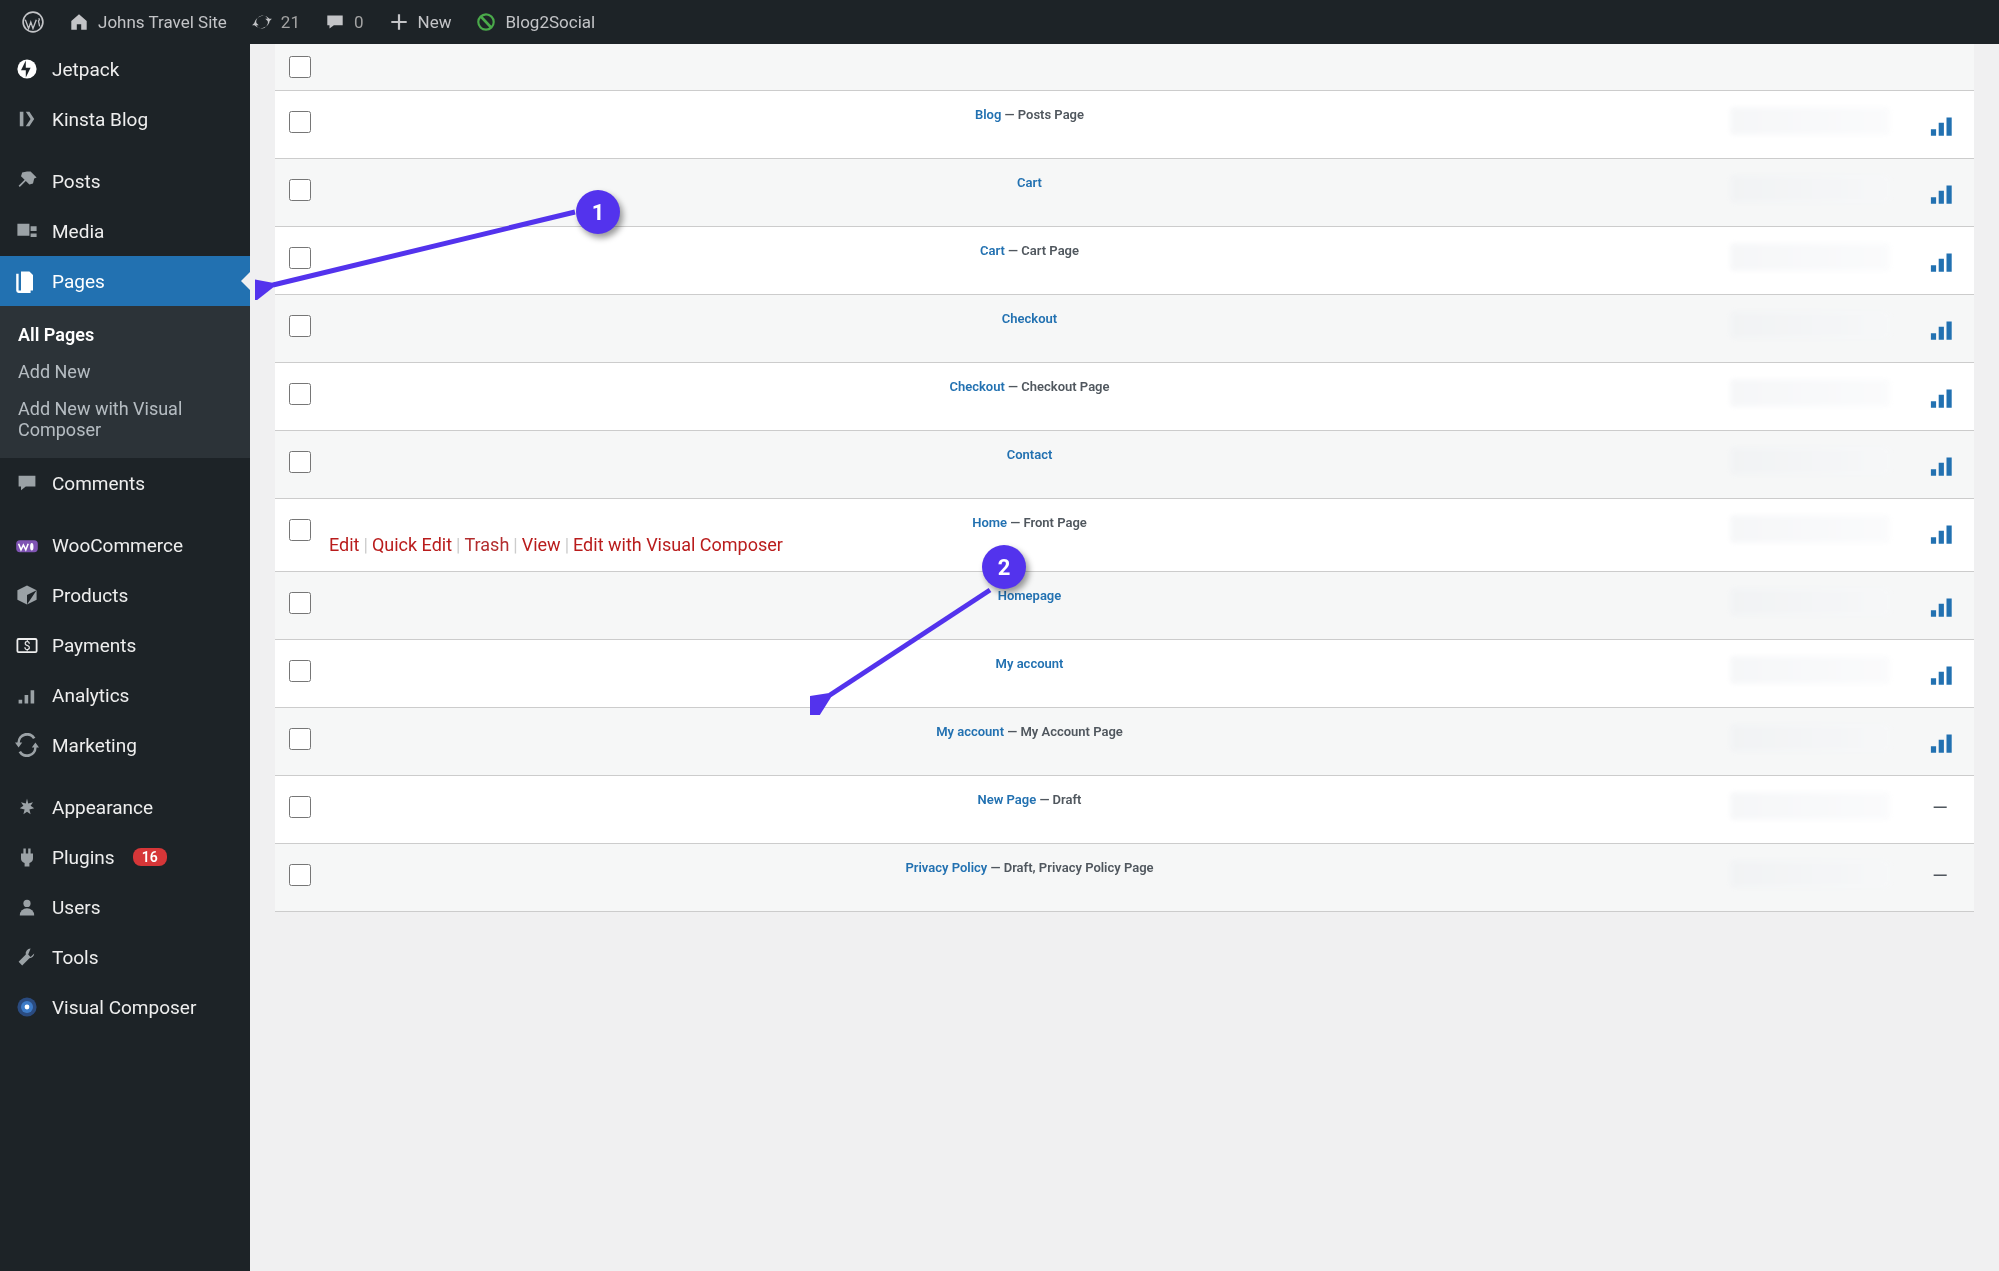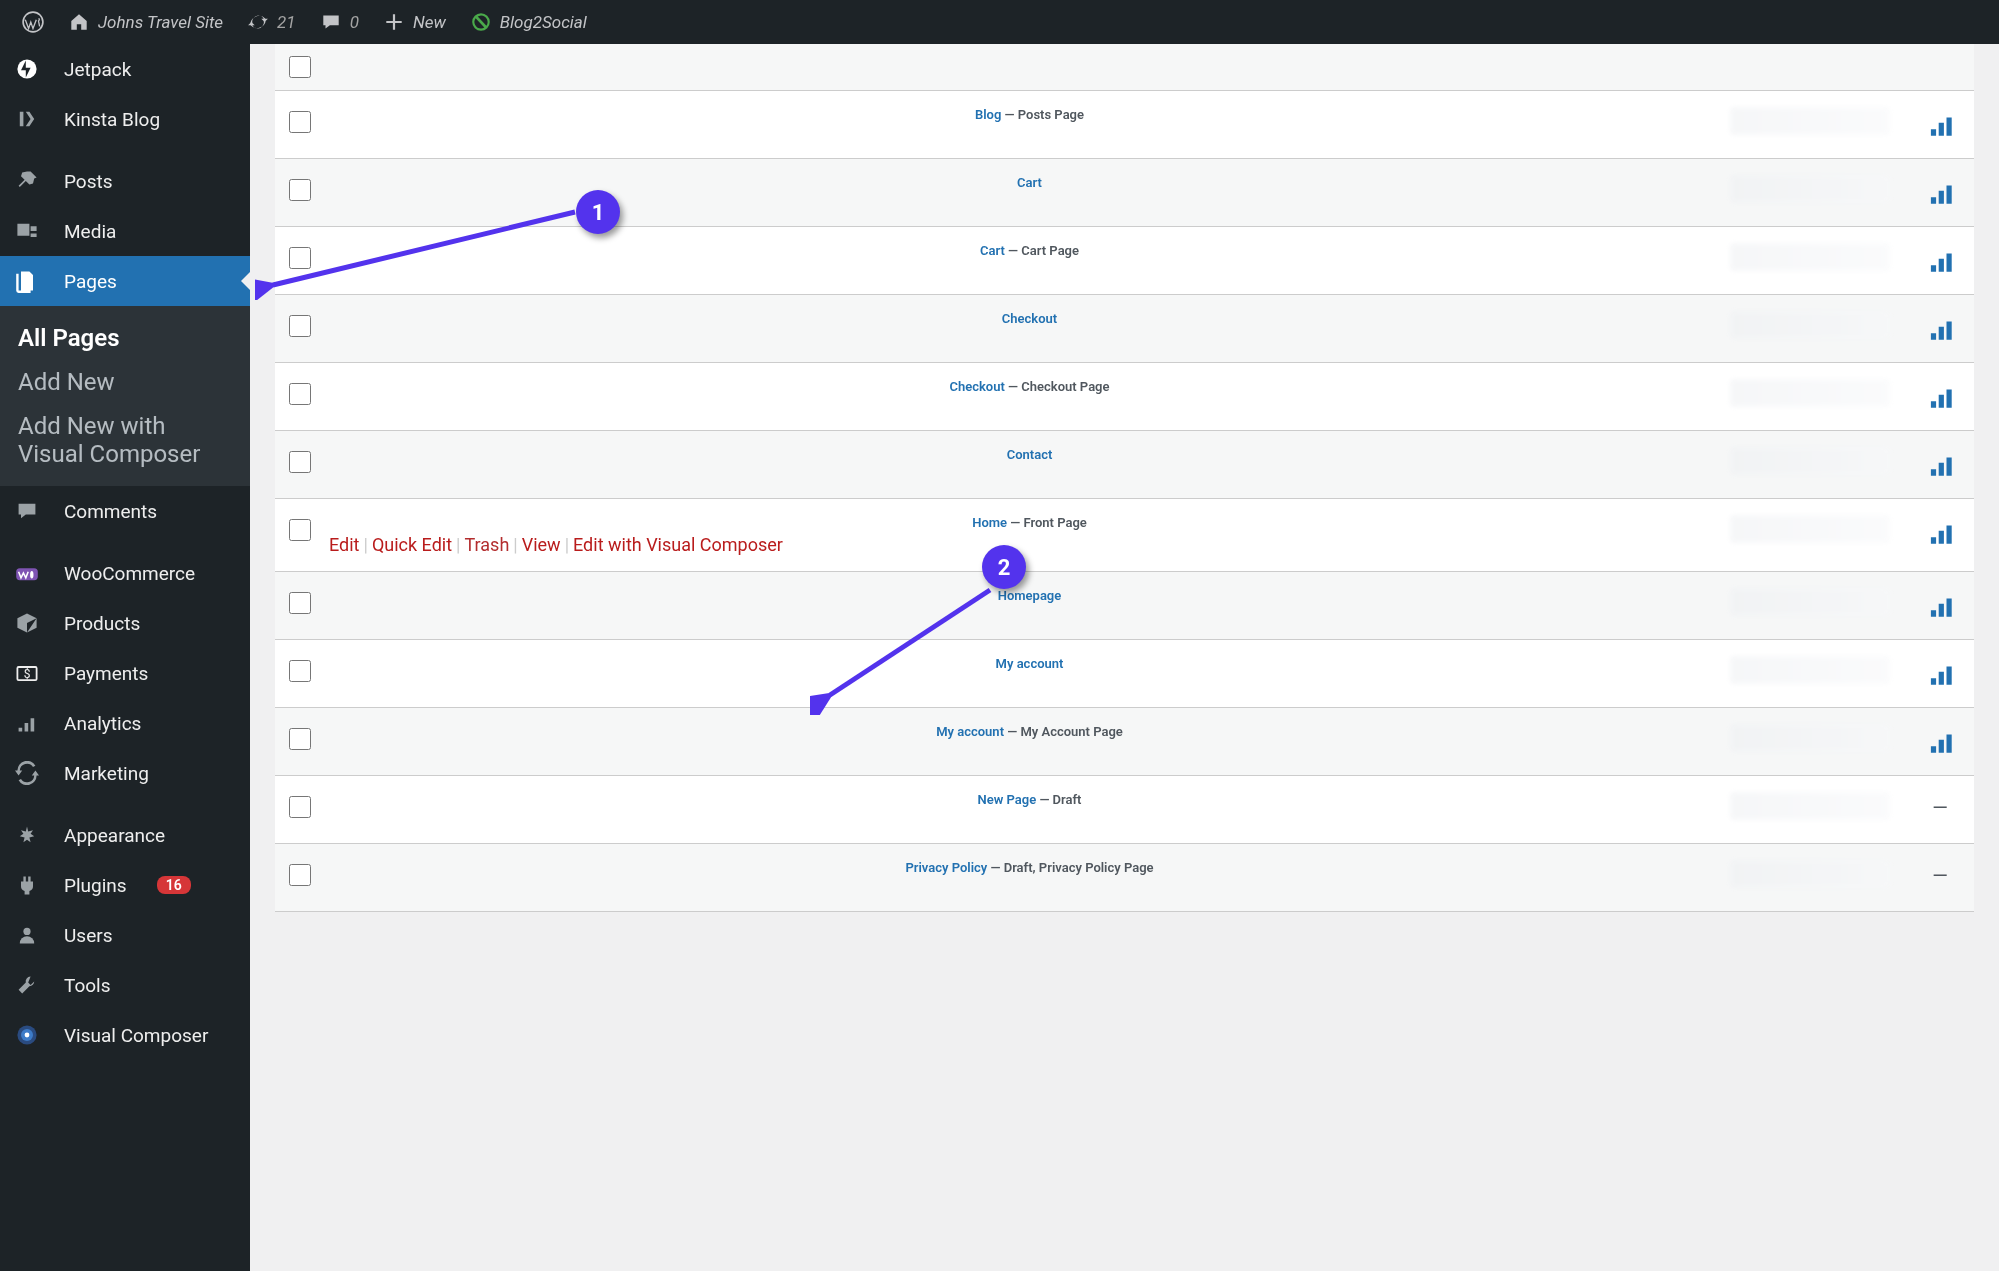--- a/index.html
+++ b/index.html
@@ -1,31 +1,31 @@
 <!DOCTYPE html>
 <html><head>
 <meta charset="utf-8">
 <style>
 * { box-sizing: border-box; margin: 0; padding: 0; }
 body { font-family: -apple-system, BlinkMacSystemFont, "Segoe UI", Roboto, sans-serif; font-size: 18px; background: #f0f0f1; color: #1d2327; overflow: hidden; }
 
-.adminbar { position: fixed; top: 0; left: 0; right: 0; height: 44px; background: #1d2327; color: #c3c4c7; display: flex; align-items: center; padding: 0 10px; z-index: 100; font-size: 17px; font-style: italic; }
+.adminbar { position: fixed; top: 0; left: 0; right: 0; height: 44px; background: #1d2327; color: #c3c4c7; display: flex; align-items: center; padding: 0 10px; z-index: 100; font-size: 17px; }
 .adminbar .bar-item { display: flex; align-items: center; gap: 8px; padding: 0 12px; height: 100%; color: #c3c4c7; cursor: pointer; }
 .adminbar .bar-item svg { width: 22px; height: 22px; fill: #c3c4c7; }
 .adminbar .count { color: #a3a3a3; }
 
 .adminmenu { position: fixed; top: 44px; left: 0; bottom: 0; width: 250px; background: #1d2327; color: #c3c4c7; overflow-y: auto; z-index: 50; }
-.adminmenu .menu-item { display: flex; align-items: center; gap: 24px; padding: 12px 14px; font-size: 19px; color: #eee; cursor: pointer; }
+.adminmenu .menu-item { display: flex; align-items: center; gap: 12px; padding: 12px 14px; font-size: 19px; color: #eee; cursor: pointer; }
 .adminmenu .menu-item .icon { width: 26px; height: 26px; display: flex; align-items: center; justify-content: center; }
 .adminmenu .menu-item .icon svg { width: 24px; height: 24px; fill: rgba(240,246,252,.6); }
 .adminmenu .menu-item.current { background: #2271b1; color: #fff; position: relative; }
 .adminmenu .menu-item.current .icon svg { fill: #fff; }
 .adminmenu .menu-item.current::after { content: ""; position: absolute; right: -1px; top: 50%; margin-top: -10px; border: 10px solid transparent; border-right-color: #f0f0f1; }
 .adminmenu .submenu { background: #2c3338; padding: 10px 0; }
-.adminmenu .submenu .sub-item { padding: 8px 14px 8px 18px; font-size: 24px; color: rgba(240,246,252,.7); cursor: pointer; }
+.adminmenu .submenu .sub-item { padding: 8px 14px 8px 18px; font-size: 18px; color: rgba(240,246,252,.7); cursor: pointer; }
 .adminmenu .submenu .sub-item.current { color: #fff; font-weight: 600; }
 .adminmenu .spacer { height: 12px; }
 .adminmenu .badge { background: #d63638; color: #fff; border-radius: 8px; padding: 1px 9px; font-size: 14px; font-weight: 600; margin-left: 6px; }
 
 .content { margin-left: 250px; margin-top: 44px; padding: 0 25px 25px 25px; }
 .table-wrap { background: transparent; }
 .page-row { display: flex; align-items: flex-start; padding: 16px 14px; background: #f6f7f7; border-bottom: 1px solid #ccc; min-height: 68px; }
 .page-row.alt { background: #fff; }
 .page-row .cb { width: 40px; padding-top: 4px; }
 .page-row input[type="checkbox"] { width: 22px; height: 22px; border-radius: 5px; border: 1.5px solid #8c8f94; }

